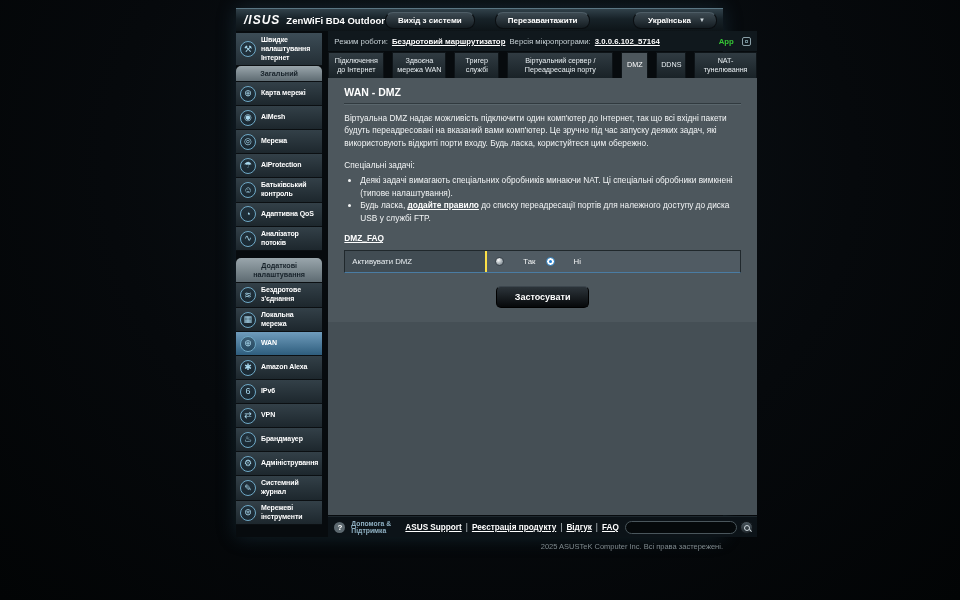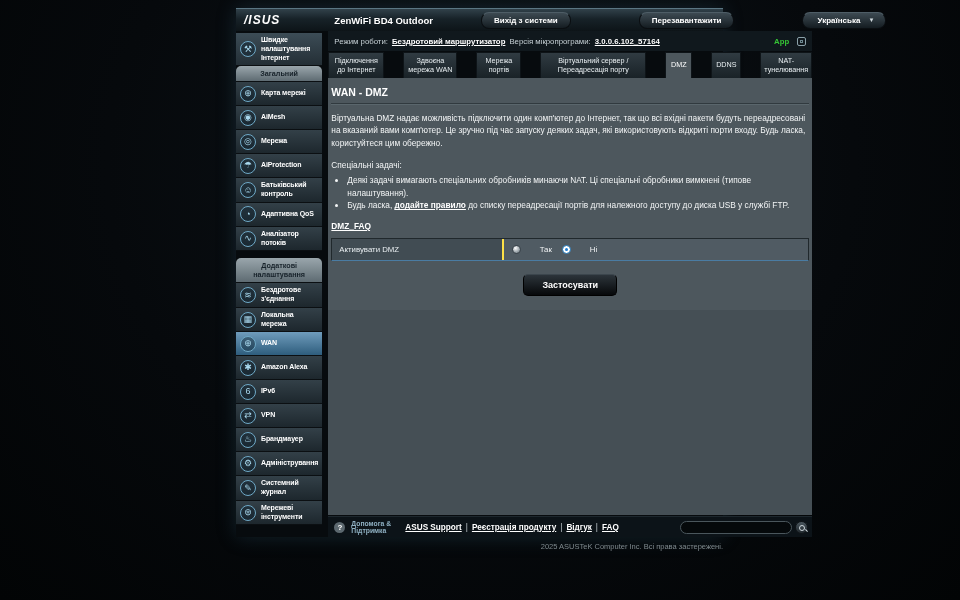--- a/index.html
+++ b/index.html
@@ -12,21 +12,20 @@
   .app {
     position:absolute; left:236px; top:8px; width:487px; height:529px;
     background:#070b0e;
     box-shadow:0 0 18px rgba(60,110,140,.25);
   }
   
   .topbar {
     height:23px; display:flex; align-items:center; padding:0 6px;
     background:linear-gradient(180deg,#31414a 0%, #172228 45%, #0d1418 100%);
     border-top:1px solid #5b7683;
-    gap:48px;
   }
   .logo { color:#fff; font-weight:bold; font-style:italic; font-size:12px; letter-spacing:1px; margin:0 6px 0 2px; }
   .model { color:#fff; font-weight:bold; font-size:9.5px; white-space:nowrap; }
   .tb-btn {
     background:linear-gradient(180deg,#3d4a52,#141c21);
     border:1px solid #0a0e11; border-top-color:#4e5d66; border-radius:8px;
     color:#fff; font-size:8px; font-weight:bold; font-family:inherit;
     padding:3px 12px; margin-right:20px; white-space:nowrap; cursor:pointer;
   }
   .lang {
@@ -63,32 +62,32 @@
   .main { flex:1; margin-left:6px; display:flex; flex-direction:column; }
   .infobar {
     height:20px; display:flex; align-items:center; gap:4px; padding:0 6px;
     background:#10181d; color:#c6d0d5; font-size:7.8px; white-space:nowrap;justify-content:space-between;
   }
   .wlink { color:#fff; font-weight:bold; text-decoration:underline; cursor:pointer; }
   .app-link { margin-left:auto; color:#35c435; font-weight:bold; cursor:pointer; }
   .appicon { width:9px; height:9px; border:1px solid #8aa0a8; border-radius:2px; margin-left:4px; position:relative; display:inline-block; vertical-align:-1px; cursor:pointer;}
   .appicon::after { content:""; position:absolute; inset:2px; border:1px solid #6d8790; }
   
-  .tabs { display:flex; gap:19px; height:26px; margin-top:1px; }
+  .tabs { display:flex; gap:8px; height:26px; margin-top:1px; }
   .tab {
     display:flex; align-items:center; justify-content:center; text-align:center;
     background:linear-gradient(180deg,#303b42,#192227);
     border:1px solid #0e1418; border-bottom:none;
     color:#e8eef1; font-size:7.2px; line-height:1.15; padding:2px 3px; cursor:pointer;
   }
   .tab.active { background:#4d575d; color:#fff; }
   .t1{flex:0 0 56px;} .t2{flex:0 0 54px;} .t3{flex:0 0 45px;} .t4{flex:0 0 106px;}
   .t5{flex:0 0 27px;} .t6{flex:0 0 30px;} .t7{flex:1;}
   
-  .panel { background:#4d575d; padding:8px 3px 10px; color:#f3f5f6; }
+  .panel { background:#4d575d; padding:8px 16px 10px; color:#f3f5f6; }
   .panel-title { font-size:10.5px; font-weight:bold; color:#fff; padding-bottom:5px; border-bottom:1px solid #313a3f; box-shadow:0 1px 0 #5a666c; margin-bottom:8px; }
   .desc { font-size:8.3px; line-height:1.5; }
   .special { margin-top:11px; font-size:8.3px; }
   .panel ul { margin:4px 0 3px 16px; font-size:8.3px; line-height:1.5; }
   .faq { display:inline-block; margin-top:3px; font-size:8.3px; }
   .settings-table { display:flex; margin-top:5px; border:1px solid #20282c; border-bottom:1px solid #4a7ca3; }
   .st-label { flex:0 0 36%; background:#414c53; border-right:2px solid #fde047; padding:6px 7px; font-size:7.8px; color:#e9eef1; }
   .st-value { flex:1; background:#505b63; display:flex; align-items:center; gap:10px; padding:0 8px; font-size:7.8px; }
   .radio-opt { display:flex; align-items:center; gap:19px; cursor:pointer; }
   .radio { width:9px; height:9px; border-radius:50%; display:inline-block; }
@@ -225,21 +224,21 @@
         <span class="wlink">Бездротовий маршрутизатор</span>
         <span>Версія мікропрограми:</span>
         <span class="wlink">3.0.0.6.102_57164</span>
         <span class="app-link">App</span>
         <span class="appicon"></span>
       </div>
 
       <div class="tabs">
         <div class="tab t1">Підключення до Інтернет</div>
         <div class="tab t2">Здвоєна мережа WAN</div>
-        <div class="tab t3">Мережа портів</div>
+        <div class="tab t3">Тригер службі</div>
         <div class="tab t4">Віртуальний сервер / Переадресація порту</div>
         <div class="tab t5 active">DMZ</div>
         <div class="tab t6">DDNS</div>
         <div class="tab t7">NAT-тунелювання</div>
       </div>
 
       <div class="panel">
         <div class="panel-title">WAN - DMZ</div>
         <p class="desc">Віртуальна DMZ надає можливість підключити один комп'ютер до Інтернет, так що всі вхідні пакети будуть переадресовані на вказаний вами комп'ютер. Це зручно під час запуску деяких задач, які використовують відкриті порти входу. Будь ласка, користуйтеся цим обережно.</p>
         <div class="special">Спеціальні задачі:</div>

